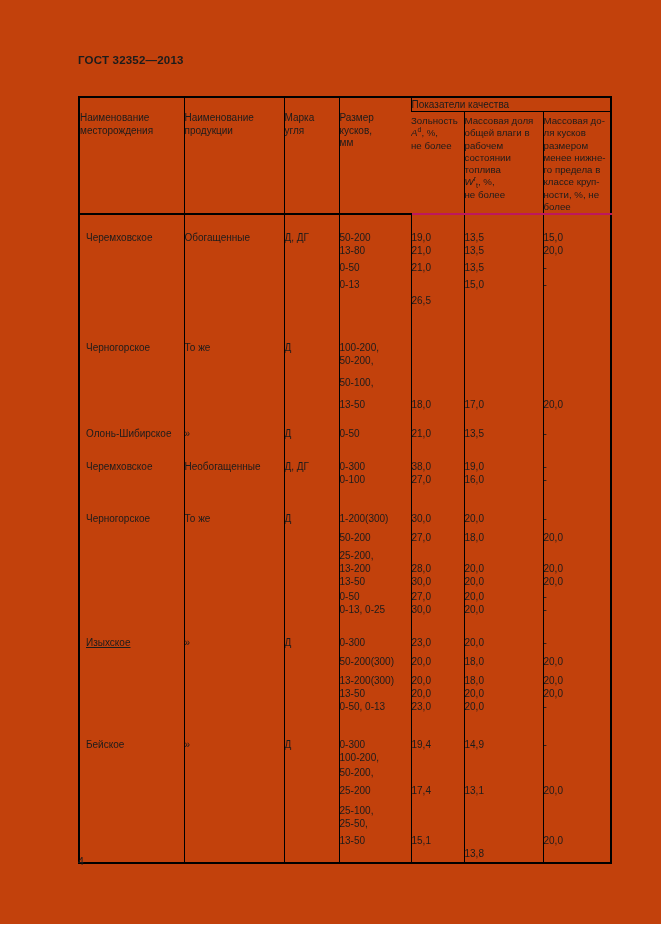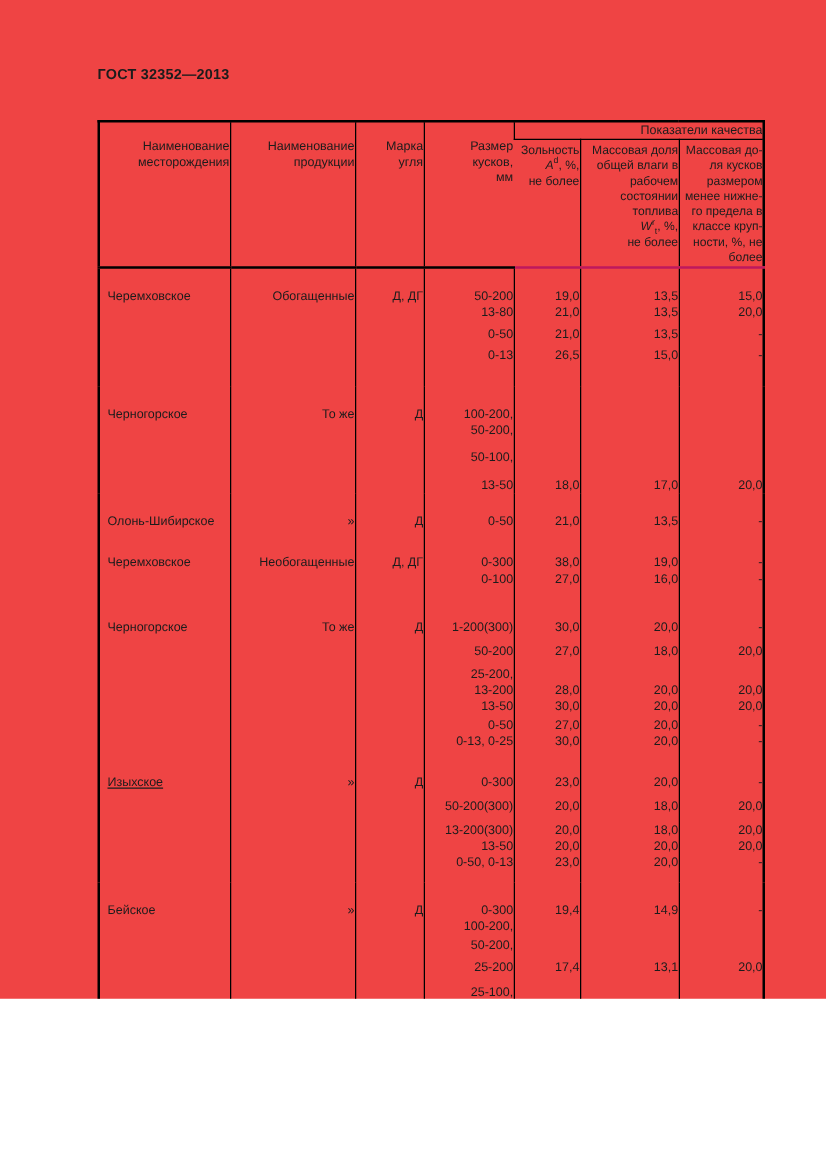--- a/index.html
+++ b/index.html
@@ -2,42 +2,42 @@
 <html><head>
 <meta charset="utf-8">
 <style>
   html,body { margin:0; padding:0; background:#ffffff; }
   body {
     width:661px; height:936px;
     font-family:"Liberation Sans", sans-serif;
     color:#1c1c1c;
     -webkit-font-smoothing:antialiased;
   }
-  .page { position:relative; width:661px; height:799px; background:#ef4444; overflow:hidden; }
+  .page { position:relative; width:661px; height:924px; background:#c2410c; overflow:hidden; }
 
   .doc-number {
     position:absolute; left:78px; top:54px;
     font-size:11.5px; font-weight:bold; letter-spacing:0.2px;
   }
   .table-caption {
     position:absolute; left:78px; top:71px;
     font-size:10.5px;
   }
 
   table.qt {
     position:absolute; left:78px; top:96px;
     width:532px; table-layout:fixed;
     border-collapse:collapse;
     border:2px solid #000;
     font-size:10px;
   }
   .qt th, .qt td {
     border-left:1px solid #000;
     padding:0; margin:0;
-    vertical-align:top; text-align:right;
+    vertical-align:top; text-align:left;
     font-weight:normal;
     overflow:hidden;
   }
   .qt th:first-child, .qt td:first-child { border-left:none; }
 
   .span-h {
     height:13px; line-height:13px;
     border-bottom:1px solid #000;
     font-size:10px;
   }
@@ -128,21 +128,21 @@
           <td class="c-size" style="padding-bottom: 18px;">
             <div class="ln">50-200</div>
             <div class="ln">13-80</div>
             <div class="ln" style="margin-top: 4px;">0-50</div>
             <div class="ln" style="margin-top: 4px;">0-13</div>
           </td>
           <td class="c-ash" style="padding-bottom: 18px;">
             <div class="ln">19,0</div>
             <div class="ln">21,0</div>
             <div class="ln" style="margin-top: 4px;">21,0</div>
-            <div class="ln" style="margin-top: 4px;">26,5</div>
+            <div class="ln" style="margin-top: 20px;">26,5</div>
           </td>
           <td class="c-moisture" style="padding-bottom: 18px;">
             <div class="ln">13,5</div>
             <div class="ln">13,5</div>
             <div class="ln" style="margin-top: 4px;">13,5</div>
             <div class="ln" style="margin-top: 4px;">15,0</div>
           </td>
           <td class="c-fines" style="padding-bottom: 18px;">
             <div class="ln">15,0</div>
             <div class="ln">20,0</div>

